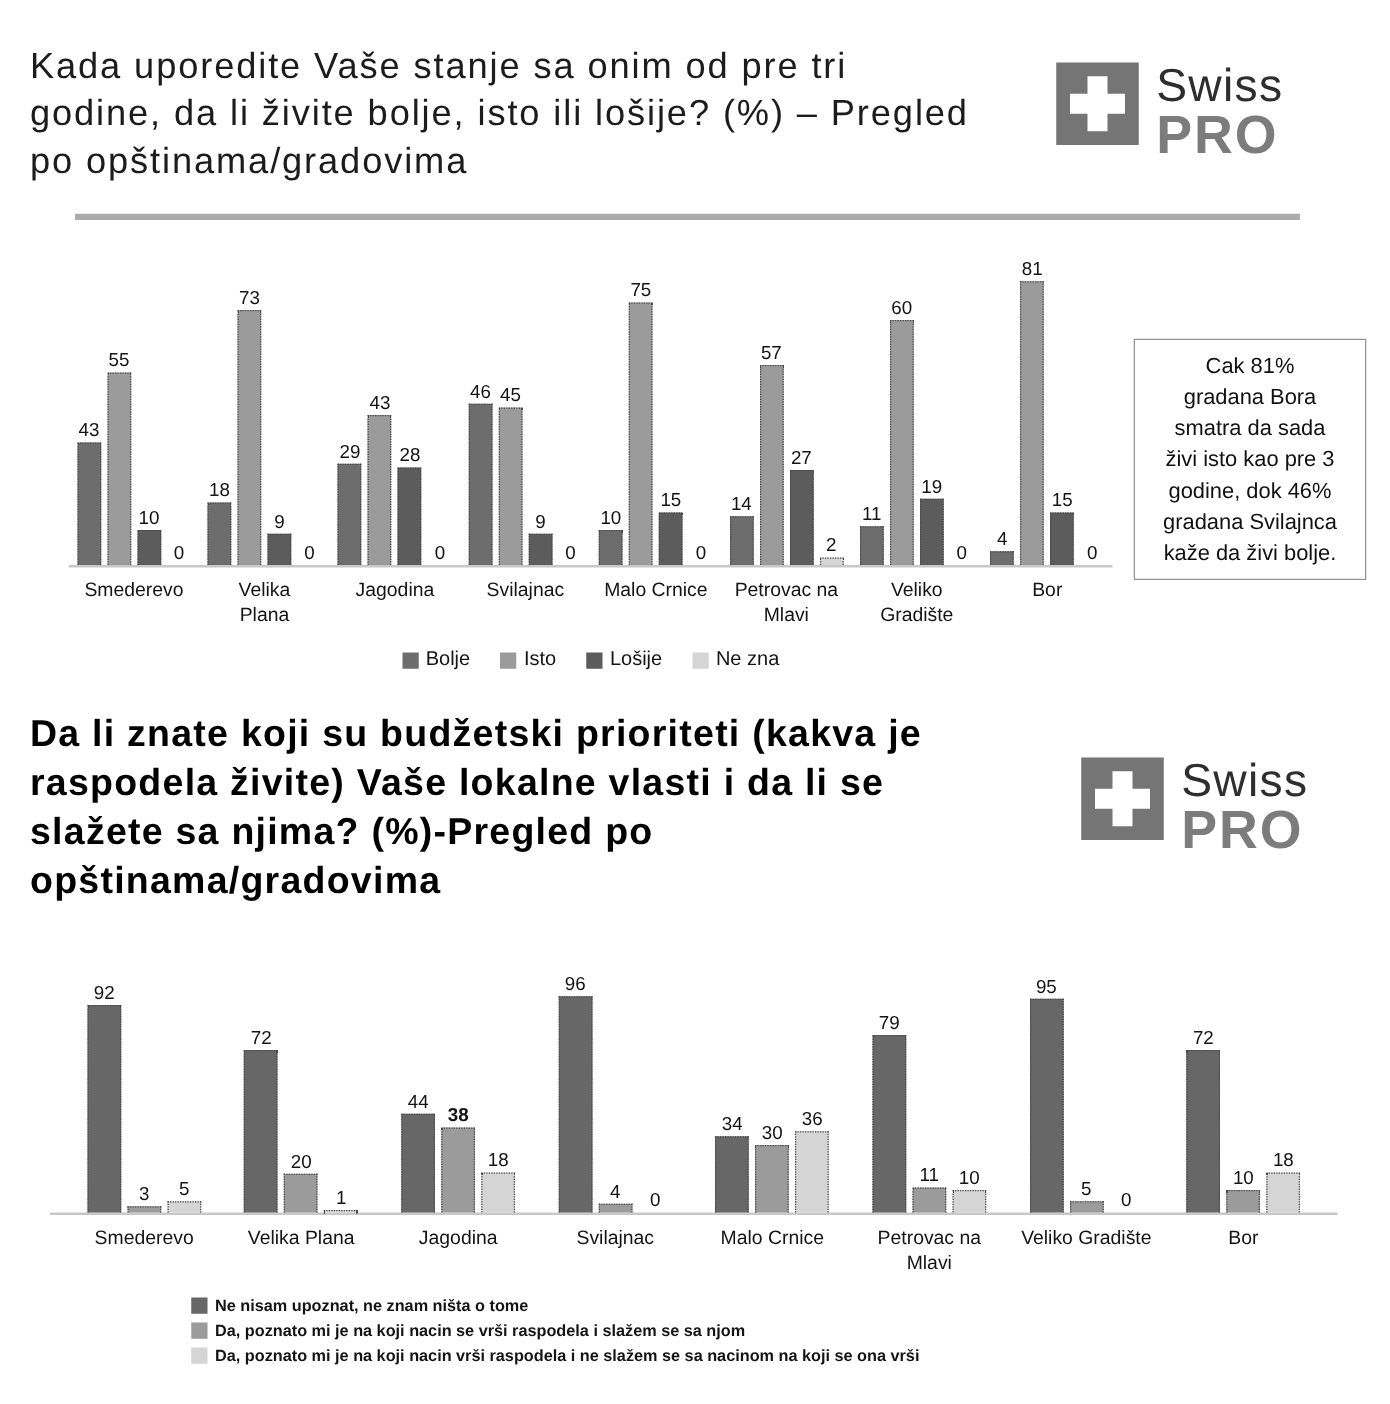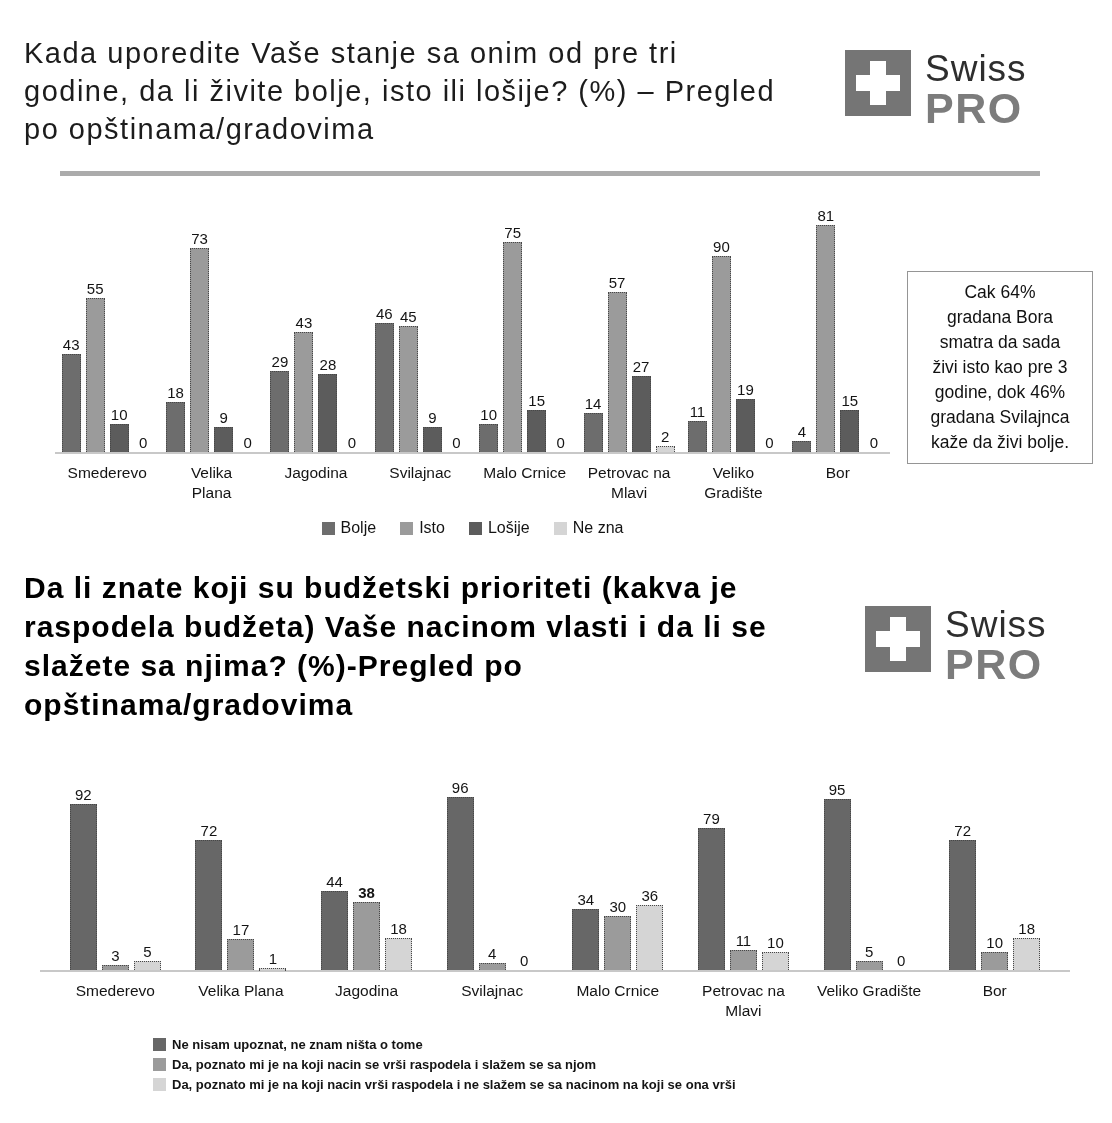--- a/index.html
+++ b/index.html
@@ -175,21 +175,21 @@
               <div class="vlabel">2</div>
               <div class="bar" style="height: 6px; background: rgb(213, 213, 213);"></div>
             </div>
           </div>
           <div class="group">
             <div class="slot" style="width: 19px;">
               <div class="vlabel">11</div>
               <div class="bar" style="height: 31px; background: rgb(109, 109, 109);"></div>
             </div>
             <div class="slot" style="width: 19px;">
-              <div class="vlabel">90</div>
+              <div class="vlabel">60</div>
               <div class="bar" style="height: 196px; background: rgb(155, 155, 155);"></div>
             </div>
             <div class="slot" style="width: 19px;">
               <div class="vlabel">19</div>
               <div class="bar" style="height: 53px; background: rgb(92, 92, 92);"></div>
             </div>
             <div class="slot" style="width: 19px;">
               <div class="vlabel">0</div>
             </div>
           </div>
@@ -238,30 +238,30 @@
           <span class="lsw" style="background: rgb(92, 92, 92);"></span>
           <span>Lošije</span>
         </div>
         <div class="litem">
           <span class="lsw" style="background: rgb(213, 213, 213);"></span>
           <span>Ne zna</span>
         </div>
       </div>
     </div>
 
-  <div class="callout">Cak 64%
+  <div class="callout">Cak 81%
 gradana Bora
 smatra da sada
 živi isto kao pre 3
 godine, dok 46%
 gradana Svilajnca
 kaže da živi bolje.</div>
 
   <div class="qtitle t2">Da li znate koji su budžetski prioriteti (kakva je
-raspodela budžeta) Vaše nacinom vlasti i da li se
+raspodela živite) Vaše lokalne vlasti i da li se
 slažete sa njima? (%)-Pregled po
 opštinama/gradovima</div>
 
   <div class="logo logo2">
     <div class="logo-sq">
       <div class="logo-cross"></div>
     </div>
     <div class="logo-brand">
       <span class="logo-swiss">Swiss</span>
       <span class="logo-pro">PRO</span>
@@ -284,21 +284,21 @@
               <div class="vlabel">5</div>
               <div class="bar" style="height: 9px; background: rgb(213, 213, 213);"></div>
             </div>
           </div>
           <div class="group">
             <div class="slot" style="width: 27px;">
               <div class="vlabel">72</div>
               <div class="bar" style="height: 130px; background: rgb(103, 103, 103);"></div>
             </div>
             <div class="slot" style="width: 27px;">
-              <div class="vlabel">17</div>
+              <div class="vlabel">20</div>
               <div class="bar" style="height: 31px; background: rgb(155, 155, 155);"></div>
             </div>
             <div class="slot" style="width: 27px;">
               <div class="vlabel">1</div>
               <div class="bar" style="height: 2px; background: rgb(213, 213, 213);"></div>
             </div>
           </div>
           <div class="group">
             <div class="slot" style="width: 27px;">
               <div class="vlabel">44</div>

